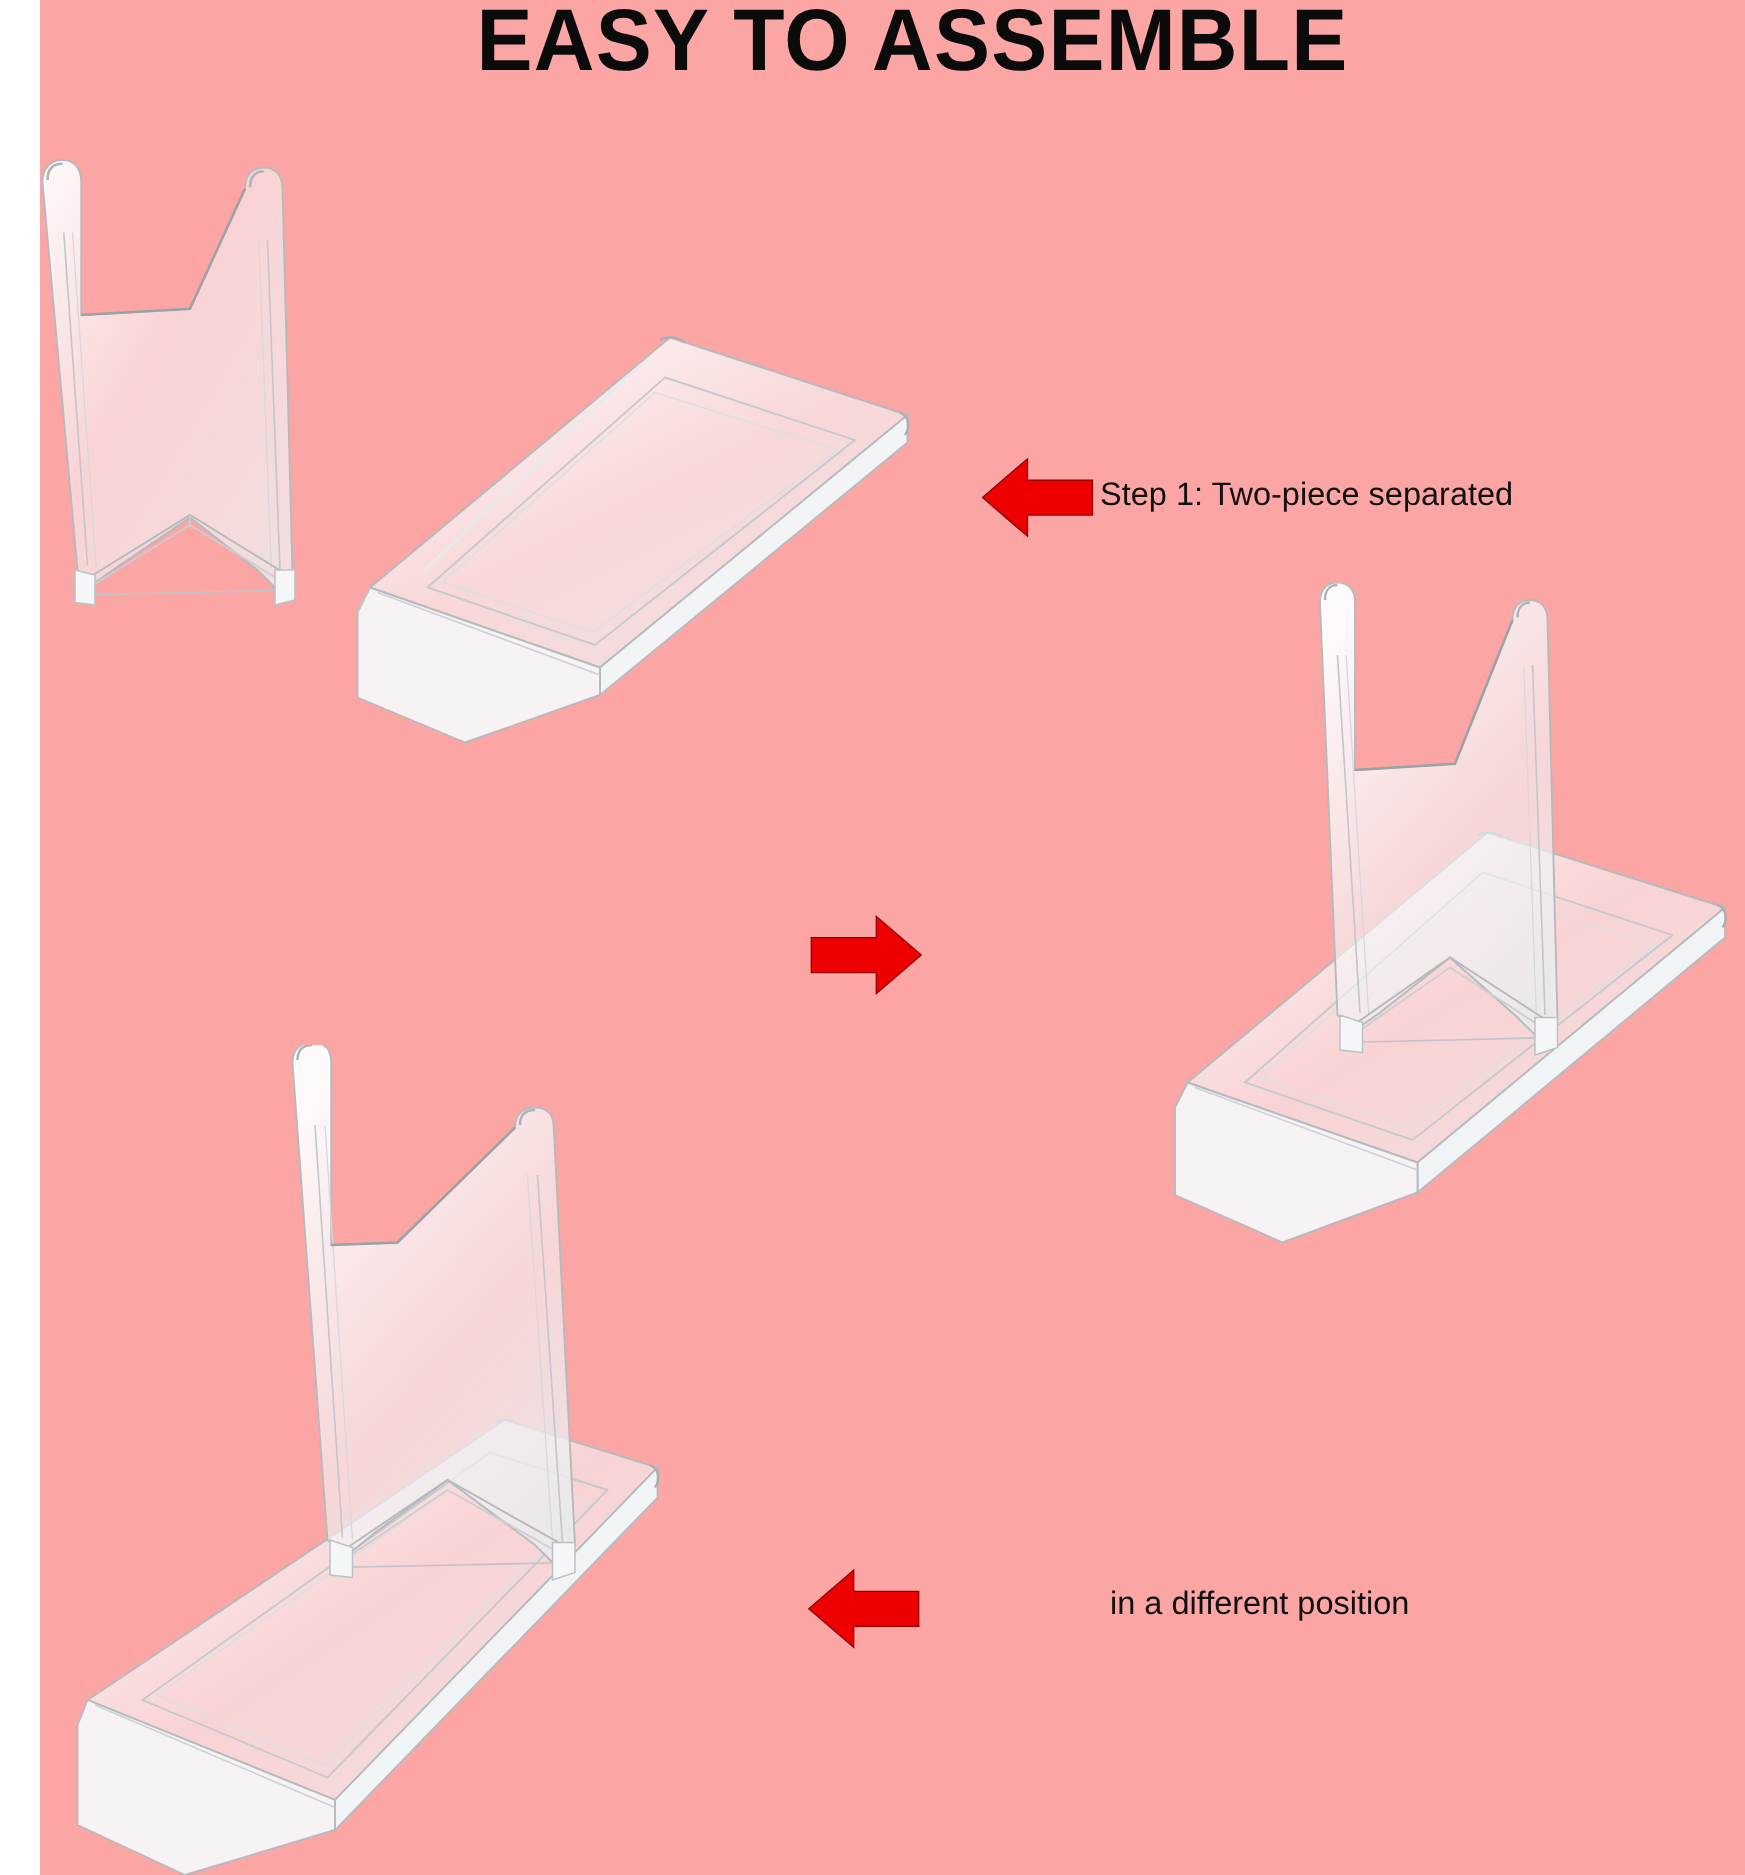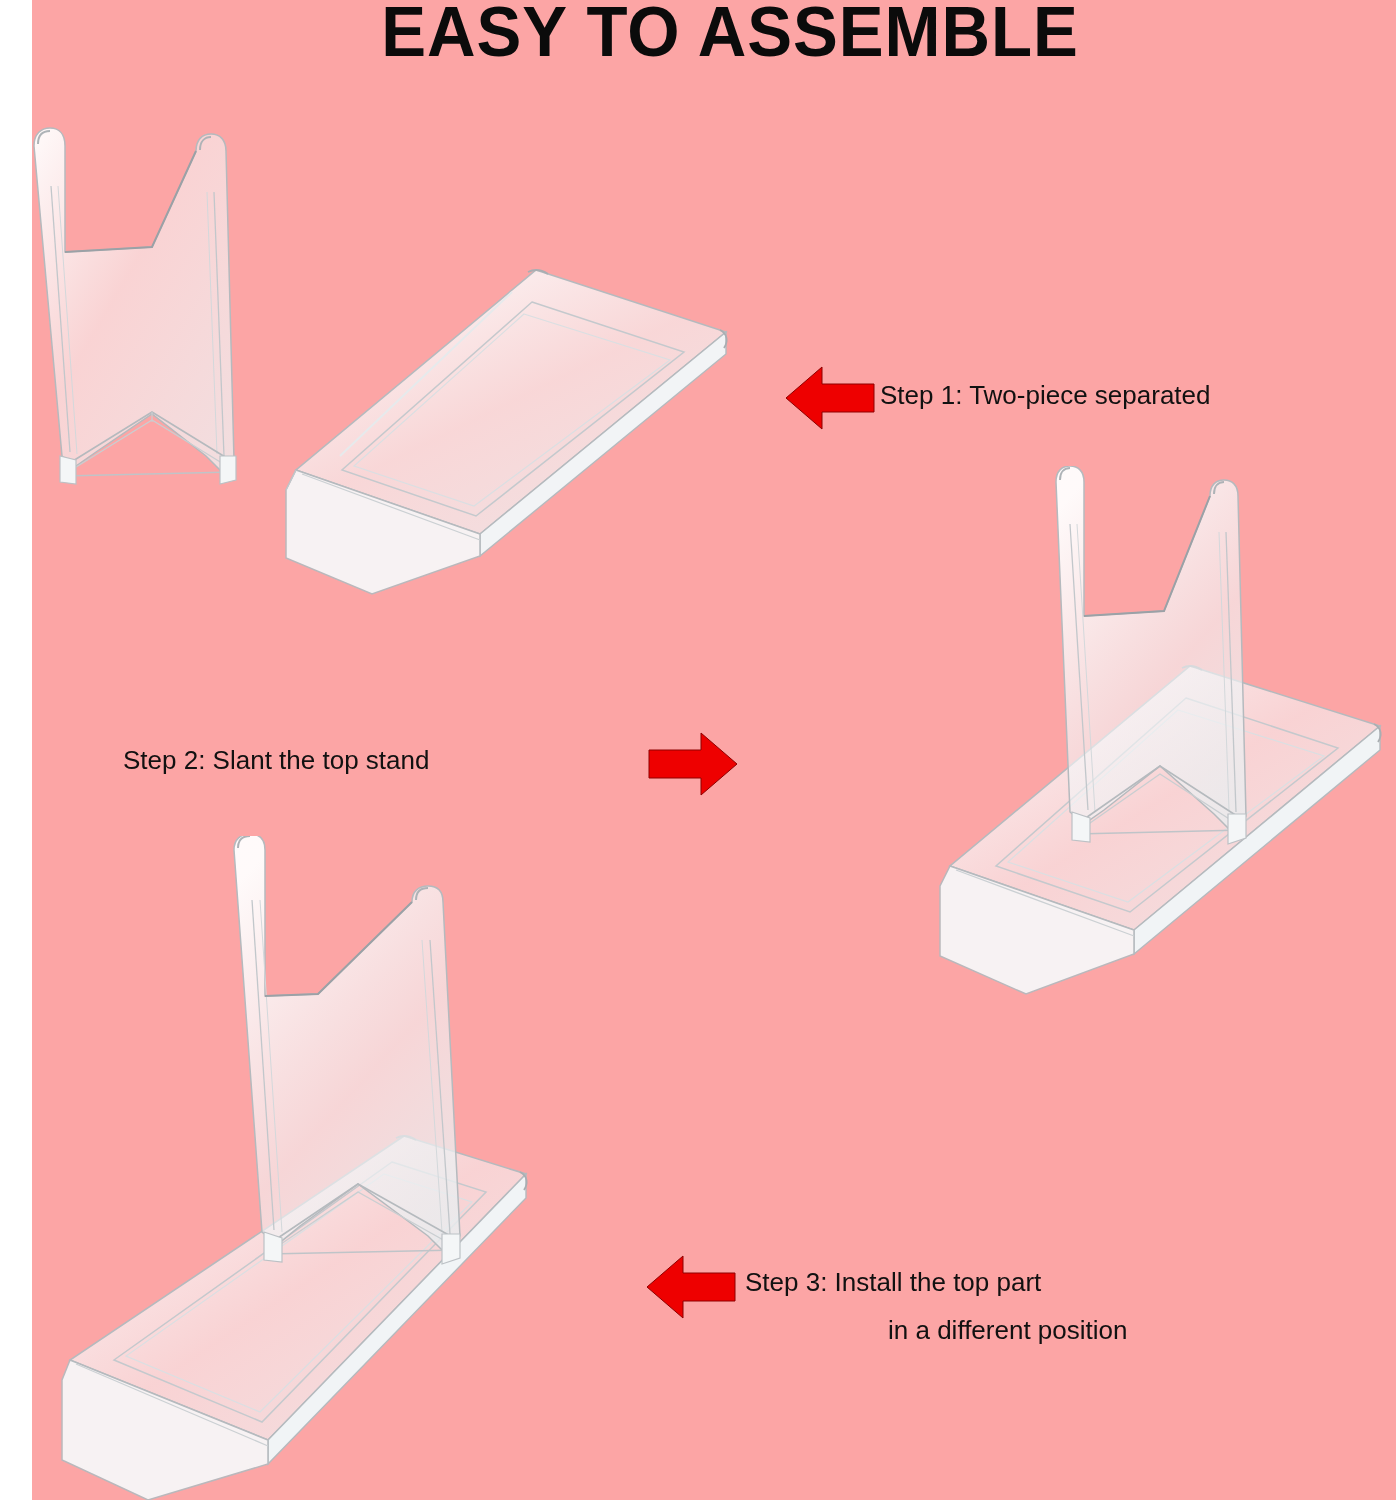--- a/index.html
+++ b/index.html
@@ -171,21 +171,20 @@
     <path d="M132,14 C132,5 137,2 142,2" fill="none" stroke="#aeb3b7" stroke-width="2"></path>
     <path d="M286,28 C286,19 291,16 296,16" fill="none" stroke="#aeb3b7" stroke-width="2"></path>
 
     <path d="M152,356 L232,300 L312,352" fill="none" stroke="#b5babe" stroke-width="1.6"></path>
     <path d="M152,364 L232,308 L312,360" fill="none" stroke="#c9ced1" stroke-width="1.4"></path>
     <path d="M148,368 L316,364" fill="none" stroke="#bfc4c8" stroke-width="1.4"></path>
     <path d="M144,346 L144,374 L162,376 L162,352 Z" fill="#f4f6f7" stroke="#bcc1c5" stroke-width="1.2"></path>
     <path d="M300,348 L300,378 L318,372 L318,348 Z" fill="#f4f6f7" stroke="#bcc1c5" stroke-width="1.2"></path>
   </svg>
 
-  <div class="step-label" id="step2-label">Step 2: Slant the top stand</div>
 
   <svg class="arrow" id="arrow2" viewBox="0 0 92 66">
     <path d="M90,33 L54,2 L54,19 L2,19 L2,47 L54,47 L54,64 Z" fill="#ee0000" stroke="#8e0000" stroke-width="1"></path>
   </svg>
 
   <svg class="piece" id="stand-3" viewBox="0 0 500 668">
     <defs>
       <linearGradient id="acr4" x1="0" y1="0" x2="1" y2="1">
         <stop offset="0%" stop-color="#ffffff" stop-opacity="0.96"></stop>
         <stop offset="50%" stop-color="#f6f8fa" stop-opacity="0.55"></stop>
@@ -224,17 +223,16 @@
     <path d="M212,418 L402,414" fill="none" stroke="#bfc4c8" stroke-width="1.4"></path>
     <path d="M208,396 L208,424 L226,426 L226,402 Z" fill="#f4f6f7" stroke="#bcc1c5" stroke-width="1.2"></path>
     <path d="M386,398 L386,428 L404,422 L404,398 Z" fill="#f4f6f7" stroke="#bcc1c5" stroke-width="1.2"></path>
   </svg>
 
   <svg class="arrow" id="arrow3" viewBox="0 0 92 66">
     <path d="M2,33 L38,2 L38,19 L90,19 L90,47 L38,47 L38,64 Z" fill="#ee0000" stroke="#8e0000" stroke-width="1"></path>
   </svg>
 
   <div class="step-label" id="step3-label">
-    <span class="line1">Step 3: Install the top part</span>
     <span class="line2">in a different position</span>
   </div>
 
 </div>
 
 </body></html>

